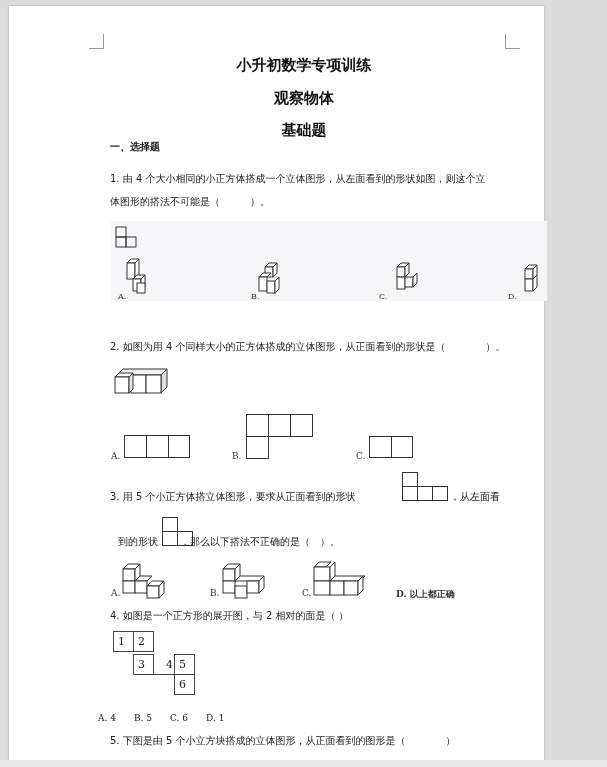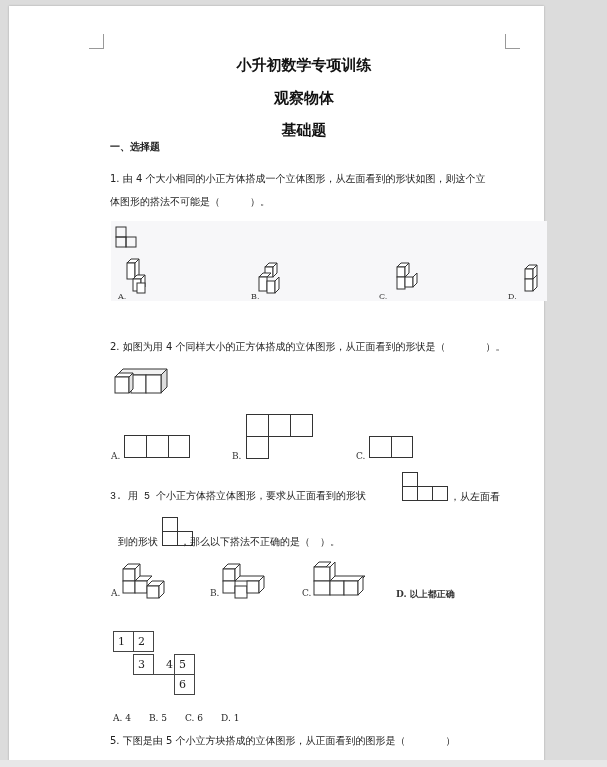--- a/index.html
+++ b/index.html
@@ -128,21 +128,21 @@
       <rect x="44.5" y="0.5" width="22" height="22"></rect>
       <rect x="0.5" y="22.5" width="22" height="22"></rect>
     </g>
   </svg>
 
   <span class="olbl" style="left:347px;top:445px;">C.</span>
   <div class="grid" style="left:360px;top:430px;width:44px;height:22px;">
     <div style="position:absolute;left:21px;top:0;width:1px;height:20px;background:#333;"></div>
   </div>
 
-  <div class="txt" style="left:101px;top:484px;font-family:Liberation Mono, monospace;">3. 用 5 个小正方体搭立体图形，要求从正面看到的形状</div>
+  <div class="txt" style="left:101px;top:484px;">3. 用 5 个小正方体搭立体图形，要求从正面看到的形状</div>
   <svg class="fig" style="left:393px;top:466px;" width="48" height="30">
     <g stroke="#333" fill="none" stroke-width="1">
       <rect x="0.5" y="0.5" width="15" height="14"></rect>
       <rect x="0.5" y="14.5" width="15" height="14"></rect>
       <rect x="15.5" y="14.5" width="15" height="14"></rect>
       <rect x="30.5" y="14.5" width="15" height="14"></rect>
     </g>
   </svg>
   <div class="txt" style="left:441px;top:484px;">，从左面看</div>
 
@@ -194,32 +194,33 @@
       <rect x="2" y="22" width="16" height="14"></rect>
       <path d="M18 22 l5 -5 h30 l-5 5z"></path>
       <rect x="18" y="22" width="14" height="14"></rect>
       <rect x="32" y="22" width="14" height="14"></rect>
       <path d="M46 22 l5 -5 v14 l-5 5z"></path>
     </g>
   </svg>
 
   <span class="olbl" style="left:387px;top:582px;font-weight:bold;">D. 以上都正确</span>
 
+  <div class="txt" style="left:101px;top:603px;">4. 如图是一个正方形的展开图，与 2 相对的面是（ ）</div>
 
   <div class="fig" style="left:104px;top:625px;width:90px;height:80px;">
     <div class="netcell" style="left:0;top:0;">1</div>
     <div class="netcell" style="left:20px;top:0;">2</div>
     <div class="netcell" style="left:20px;top:23px;">3</div>
     <div class="netnum" style="left:53px;top:27px;">4</div>
     <div style="position:absolute;left:20px;top:43px;width:42px;height:1px;background:#444;"></div>
     <div class="netcell" style="left:61px;top:23px;">5</div>
     <div class="netcell" style="left:61px;top:43px;">6</div>
   </div>
 
-  <div class="txt" style="left:104px;top:705px;font-family:'DejaVu Serif','Liberation Serif',serif;font-size:9px;">A. 4　　B. 5　　C. 6　　D. 1</div>
+  <div class="txt" style="left:89px;top:705px;font-family:'DejaVu Serif','Liberation Serif',serif;font-size:9px;">A. 4　　B. 5　　C. 6　　D. 1</div>
 
   <div class="txt" style="left:101px;top:728px;">5. 下图是由 5 个小立方块搭成的立体图形，从正面看到的图形是（　　　　）</div>
   <svg class="fig" style="left:122px;top:752px;" width="24" height="9">
     <path d="M1 8 l5 -5 h12 l-4 5" stroke="#333" fill="none" stroke-width="1"></path>
     <path d="M18 3 v6" stroke="#333" stroke-width="1"></path>
   </svg>
 </div>
 
 <div class="bottombar"></div>
 

